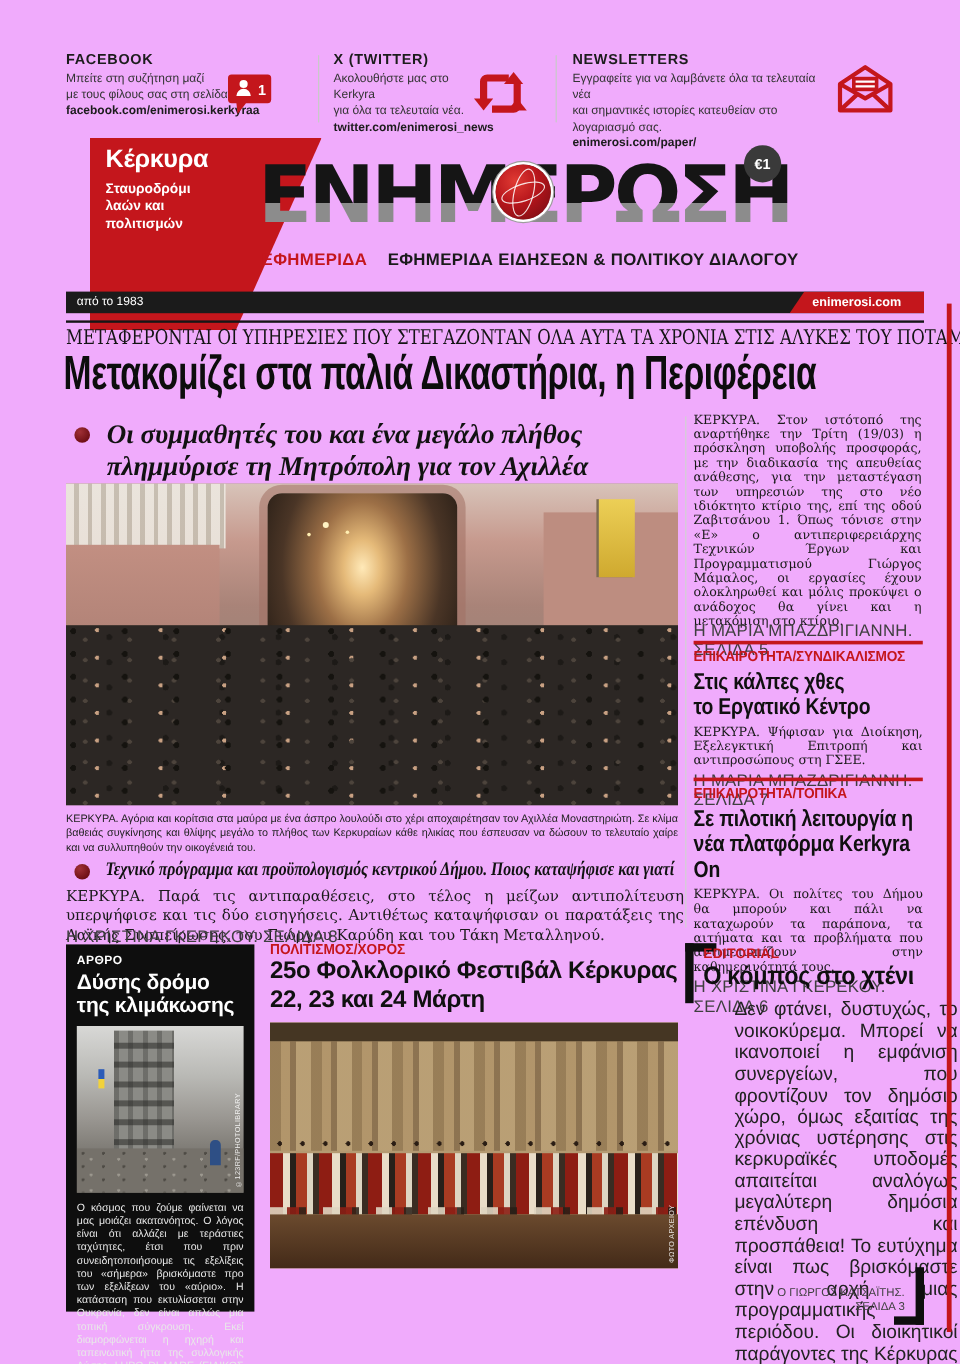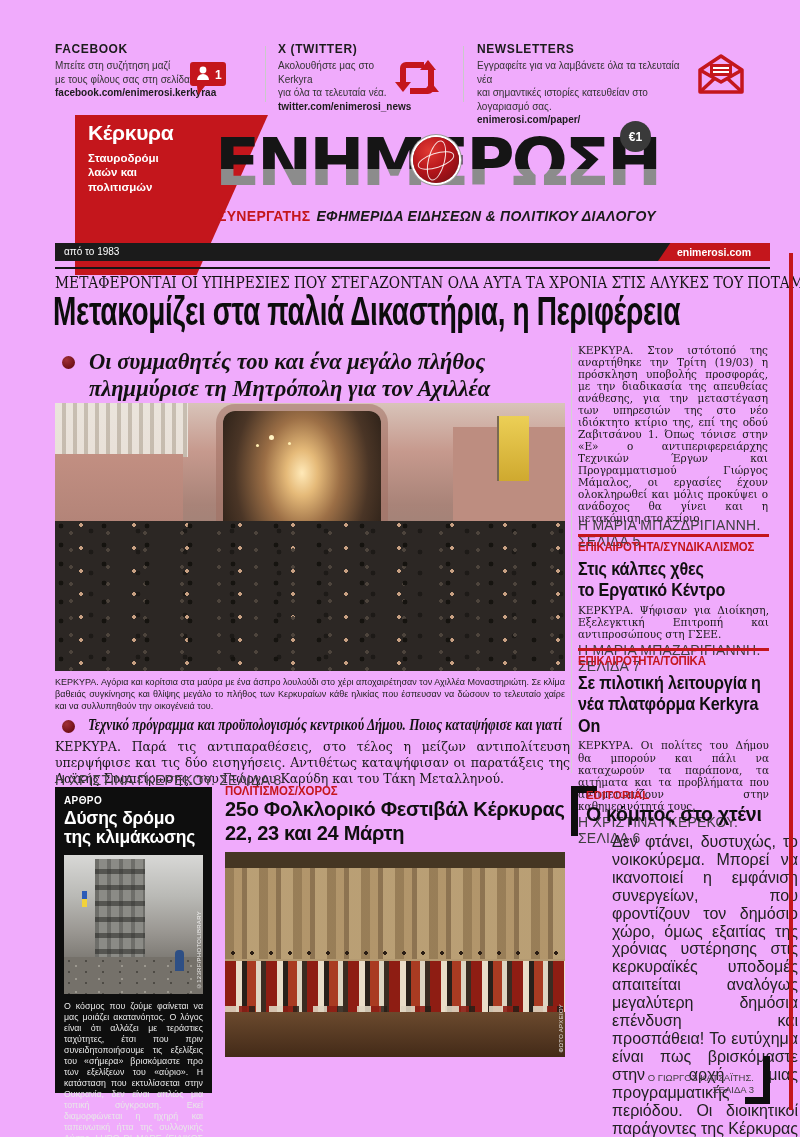--- a/index.html
+++ b/index.html
@@ -28,21 +28,21 @@
   .globe{left:198px;top:16px;width:46px;height:46px;border-radius:50%;
     background:radial-gradient(circle at 35% 30%,#e03a33 0%,#b6151b 45%,#6e0d12 100%);
     box-shadow:0 0 0 2px #ffffff,0 0 0 3px #9c9c9c;}
   .globe .ring{position:absolute;border:1.5px solid rgba(255,255,255,.85);border-radius:50%;}
   .ring1{left:4px;top:16px;width:36px;height:13px;transform:rotate(-18deg);}
   .ring2{left:15px;top:3px;width:15px;height:39px;transform:rotate(14deg);}
   .price-badge{left:405px;top:0px;width:31px;height:31px;border-radius:50%;background:#3a3a3a;
     color:#fff;font-size:12px;font-weight:900;display:flex;align-items:center;justify-content:center;}
   .tagline{left:218px;top:208px;width:450px;font-size:14px;font-weight:900;letter-spacing:.3px;white-space:nowrap;}
   .tagline .accent{color:#c4161c;}
-  .tagline .rest{color:#1a1a1a;margin-left:6px;font-style:italic;}
+  .tagline .rest{color:#1a1a1a;margin-left:17px;}
   .datebar{left:55px;top:243px;width:715px;height:18px;background:#1b1b1b;color:#fff;}
   .since{position:absolute;left:9px;top:3px;font-size:10px;color:#fff;}
   .since b{font-weight:400;text-align:center;}
   .dateline{position:absolute;left:0;right:0;top:3px;text-align:center;font-size:10px;font-weight:700;}
   .sitebox{position:absolute;right:0;top:0;width:112px;height:18px;background:#c4161c;
     clip-path:polygon(11% 0,100% 0,100% 100%,0 100%);display:flex;align-items:center;justify-content:center;
     font-size:10.5px;font-weight:900;color:#fff;}
 
   
   .toprule{left:55px;top:267px;width:715px;height:2px;background:#161616;}
@@ -224,21 +224,21 @@
   <div class="abs logo-wrap">
     <div class="logo-text">ΕΝΗΜΕΡΩΣΗ</div>
     <div class="abs globe">
       <div class="ring ring1"></div>
         <div class="ring ring2"></div>
     </div>
     <div class="abs price-badge">€1</div>
   </div>
 
   <div class="abs tagline">
-    <span class="accent">ΣΥΝΕΡΓΑΤΗΣ</span><span class="rest">ΕΦΗΜΕΡΙΔΑ ΕΙΔΗΣΕΩΝ &amp; ΠΟΛΙΤΙΚΟΥ ΔΙΑΛΟΓΟΥ</span>
+    <span class="accent">ΕΦΗΜΕΡΙΔΑ</span><span class="rest">ΕΦΗΜΕΡΙΔΑ ΕΙΔΗΣΕΩΝ &amp; ΠΟΛΙΤΙΚΟΥ ΔΙΑΛΟΓΟΥ</span>
   </div>
 
   <div class="abs datebar">
     <div class="since"><span>από το </span><b>1983</b></div>
     <div class="sitebox">enimerosi.com</div>
   </div>
 
   <div class="abs toprule"></div>
   <div class="abs kicker"><span class="sq">ΜΕΤΑΦΕΡΟΝΤΑΙ ΟΙ ΥΠΗΡΕΣΙΕΣ ΠΟΥ ΣΤΕΓΑΖΟΝΤΑΝ ΟΛΑ ΑΥΤΑ ΤΑ ΧΡΟΝΙΑ ΣΤΙΣ ΑΛΥΚΕΣ ΤΟΥ ΠΟΤΑΜΟΥ</span></div>
   <div class="abs headline"><span class="sq">Μετακομίζει στα παλιά Δικαστήρια, η Περιφέρεια</span></div>

